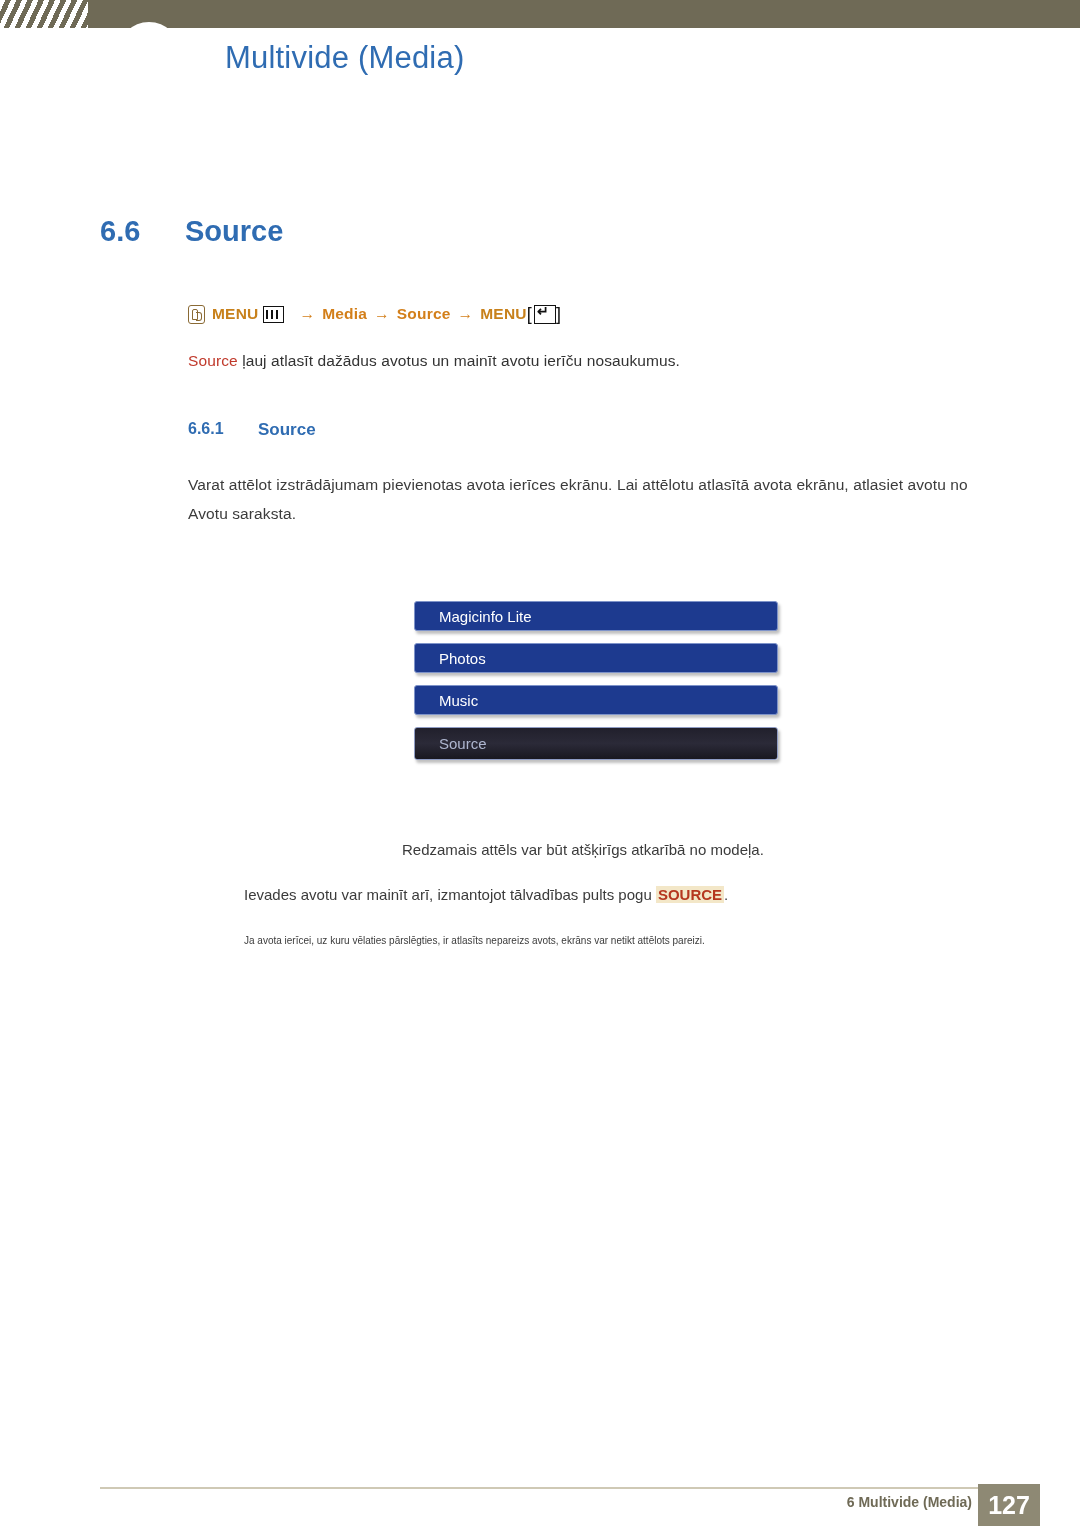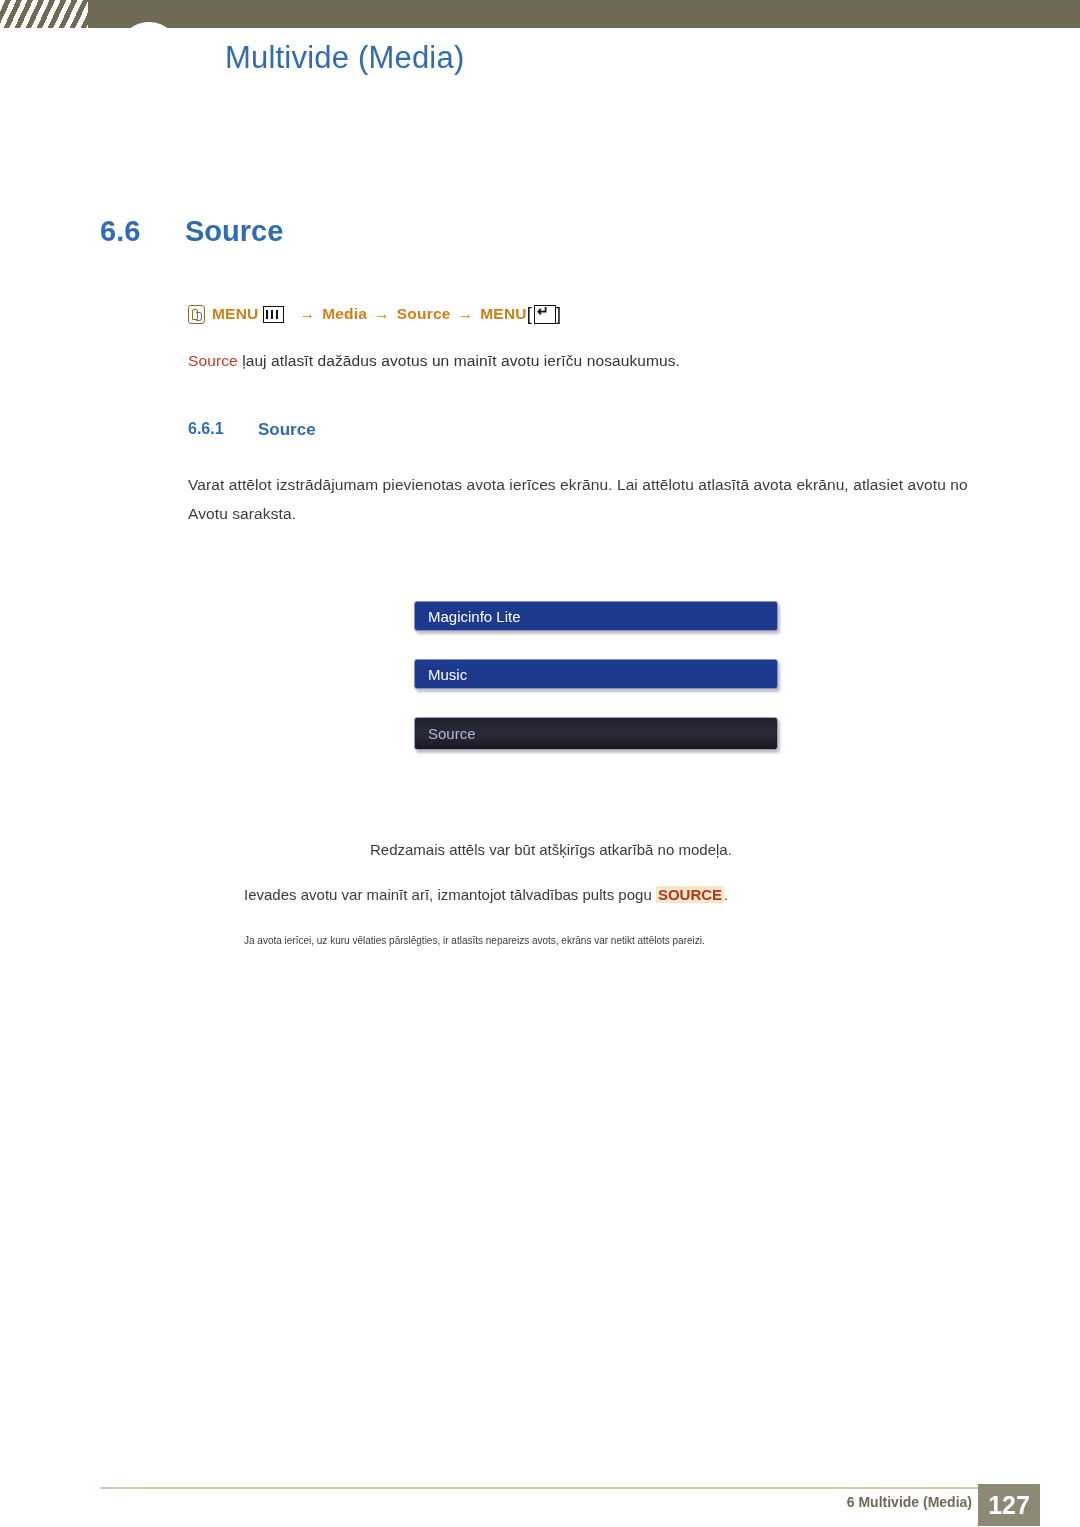--- a/index.html
+++ b/index.html
@@ -186,42 +186,42 @@
 
   
   .osd {
     position: absolute;
     left: 414px; top: 601px;
     width: 364px;
   }
   .osd-row {
     position: relative;
     height: 30px;
-    margin-bottom: 28px;
+    margin-bottom: 12px;
     background: #1d3a8f;
     border: 1px solid #7e93c9;
     border-radius: 3px;
     color: #ffffff;
     font-size: 15px;
     display: flex;
     align-items: center;
-    padding-left: 13px;
+    padding-left: 24px;
     box-sizing: border-box;
     box-shadow: 2px 3px 3px rgba(0,0,0,0.25);
   }
   .osd-row.selected {
     background: linear-gradient(to bottom, #21202c 0%, #2b2a38 50%, #191820 100%);
     border: 1px solid #8f9cc4;
     color: #aeb6cf;
     height: 33px;
   }
 
   .caption {
     position: absolute;
-    left: 370px; top: 841px;
+    left: 402px; top: 841px;
     font-size: 15px;
     color: #3b3b3b;
   }
 
   .note1 {
     position: absolute;
     left: 244px; top: 886px;
     font-size: 15px;
     color: #3b3b3b;
   }
@@ -298,20 +298,23 @@
 <div class="subsec-num">6.6.1</div>
 <div class="subsec-title">Source</div>
 
 <div class="para para-1">Varat attēlot izstrādājumam pievienotas avota ierīces ekrānu. Lai attēlotu atlasītā avota ekrānu, atlasiet avotu no Avotu saraksta.</div>
 
 <div class="osd">
   <div class="osd-row">
     <span>Magicinfo Lite</span>
   </div>
   <div class="osd-row">
+    <span>Photos</span>
+  </div>
+  <div class="osd-row">
     <span>Music</span>
   </div>
   <div class="osd-row selected">
     <span>Source</span>
   </div>
 </div>
 
 <div class="caption">Redzamais attēls var būt atšķirīgs atkarībā no modeļa.</div>
 
 <div class="note1">

